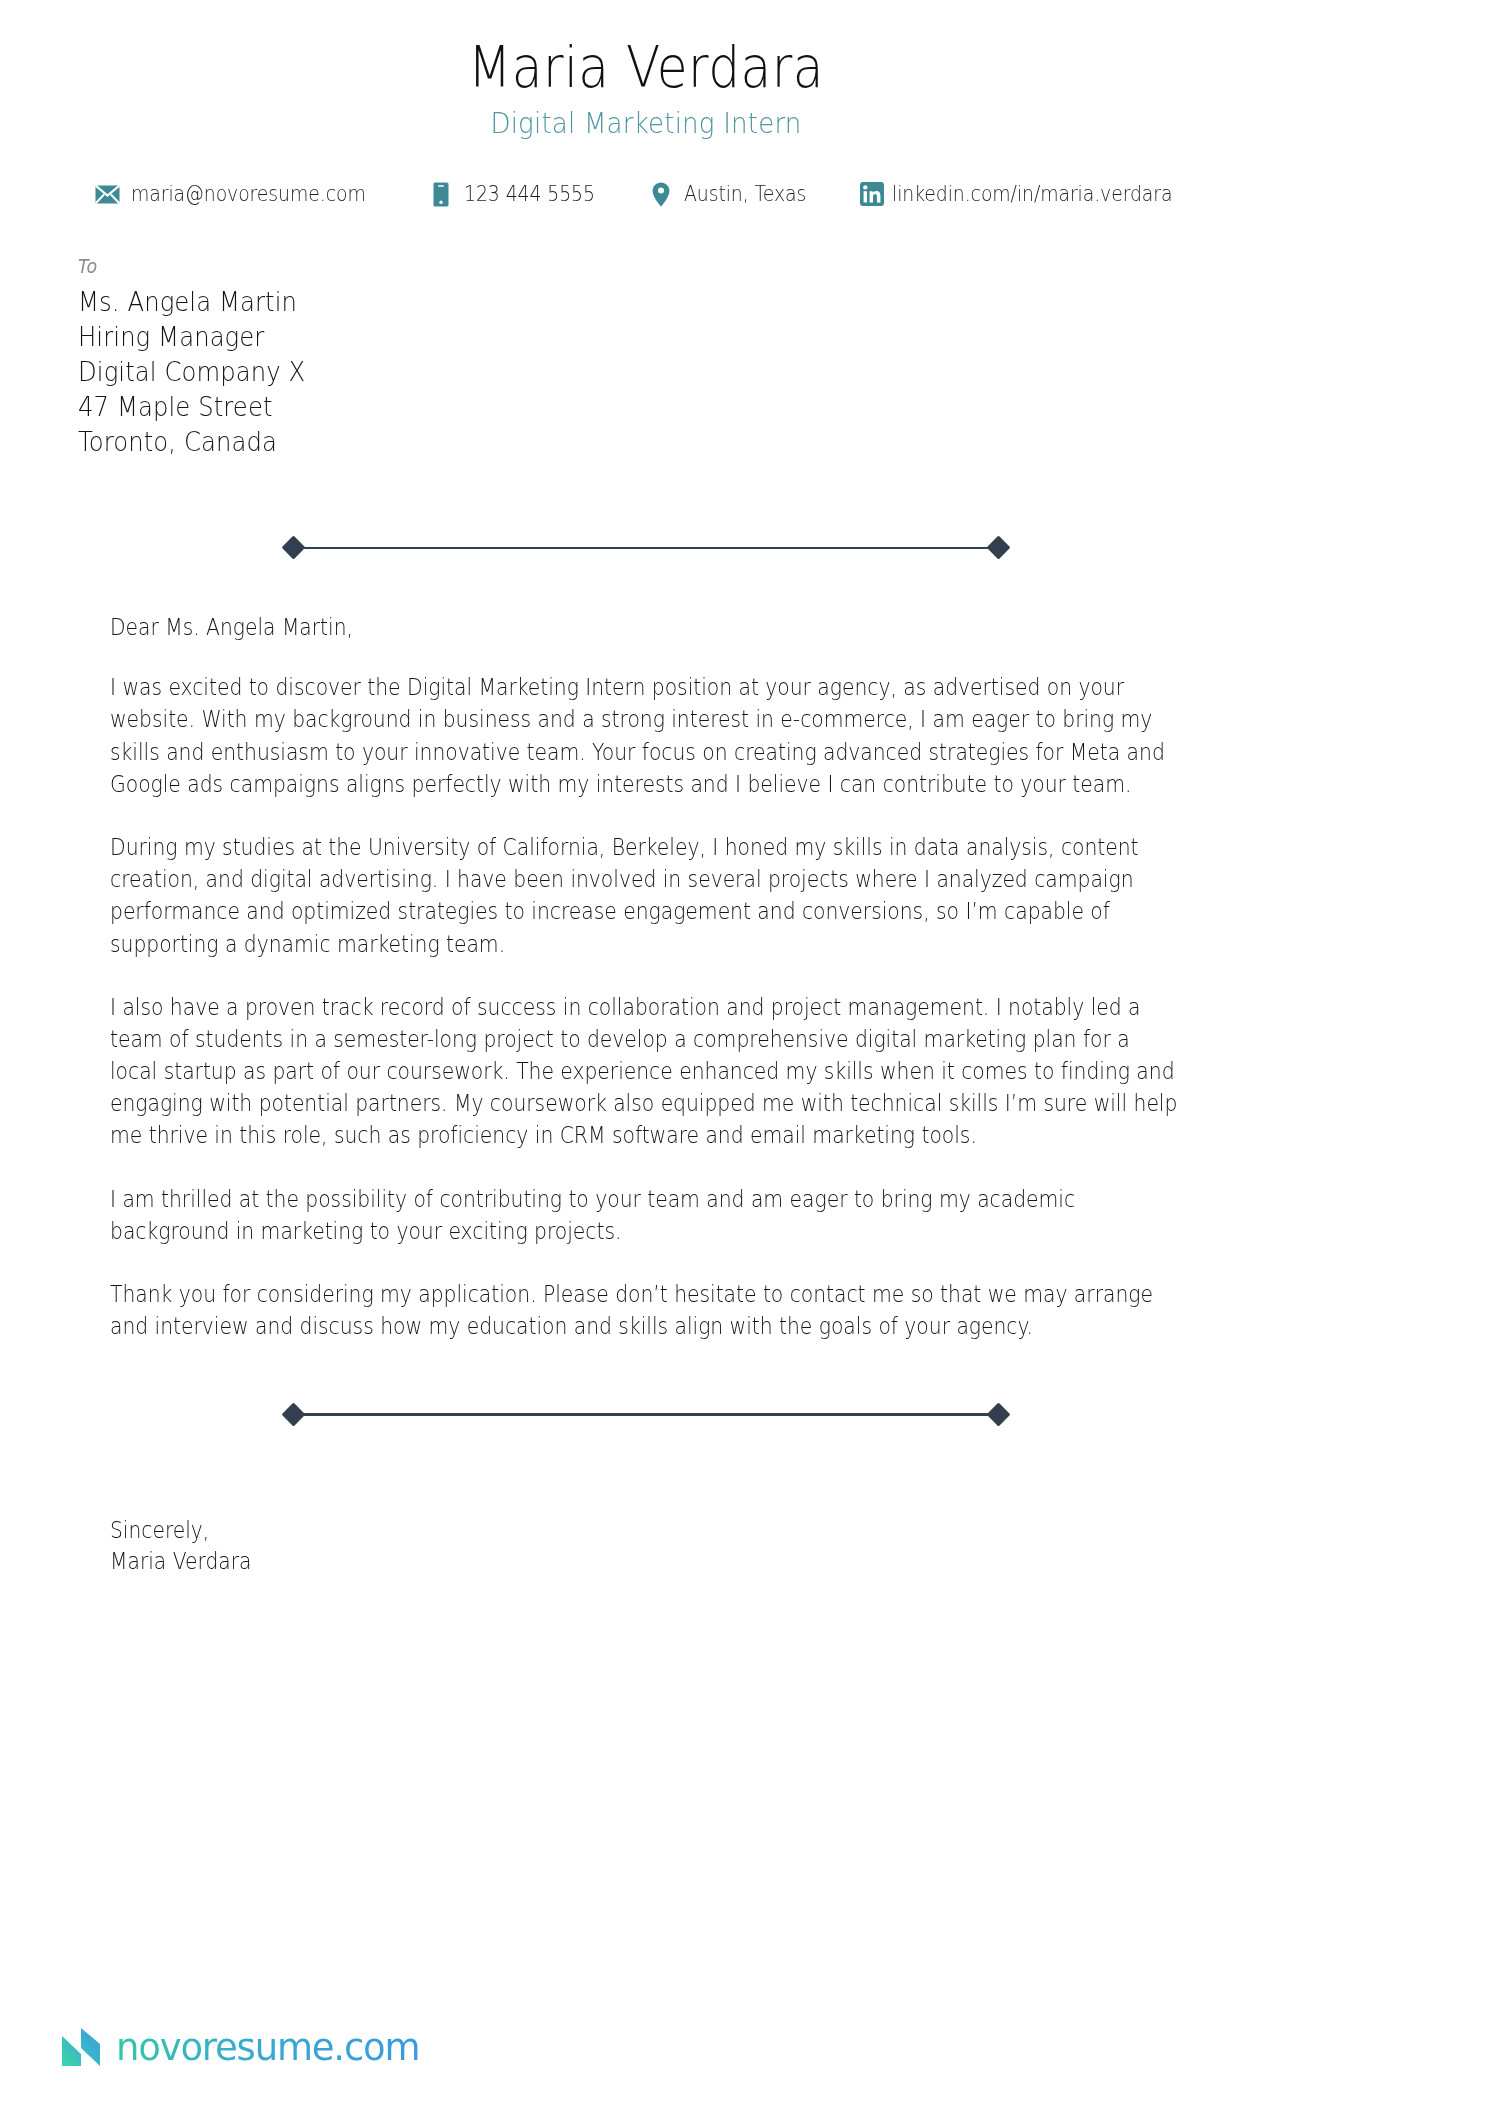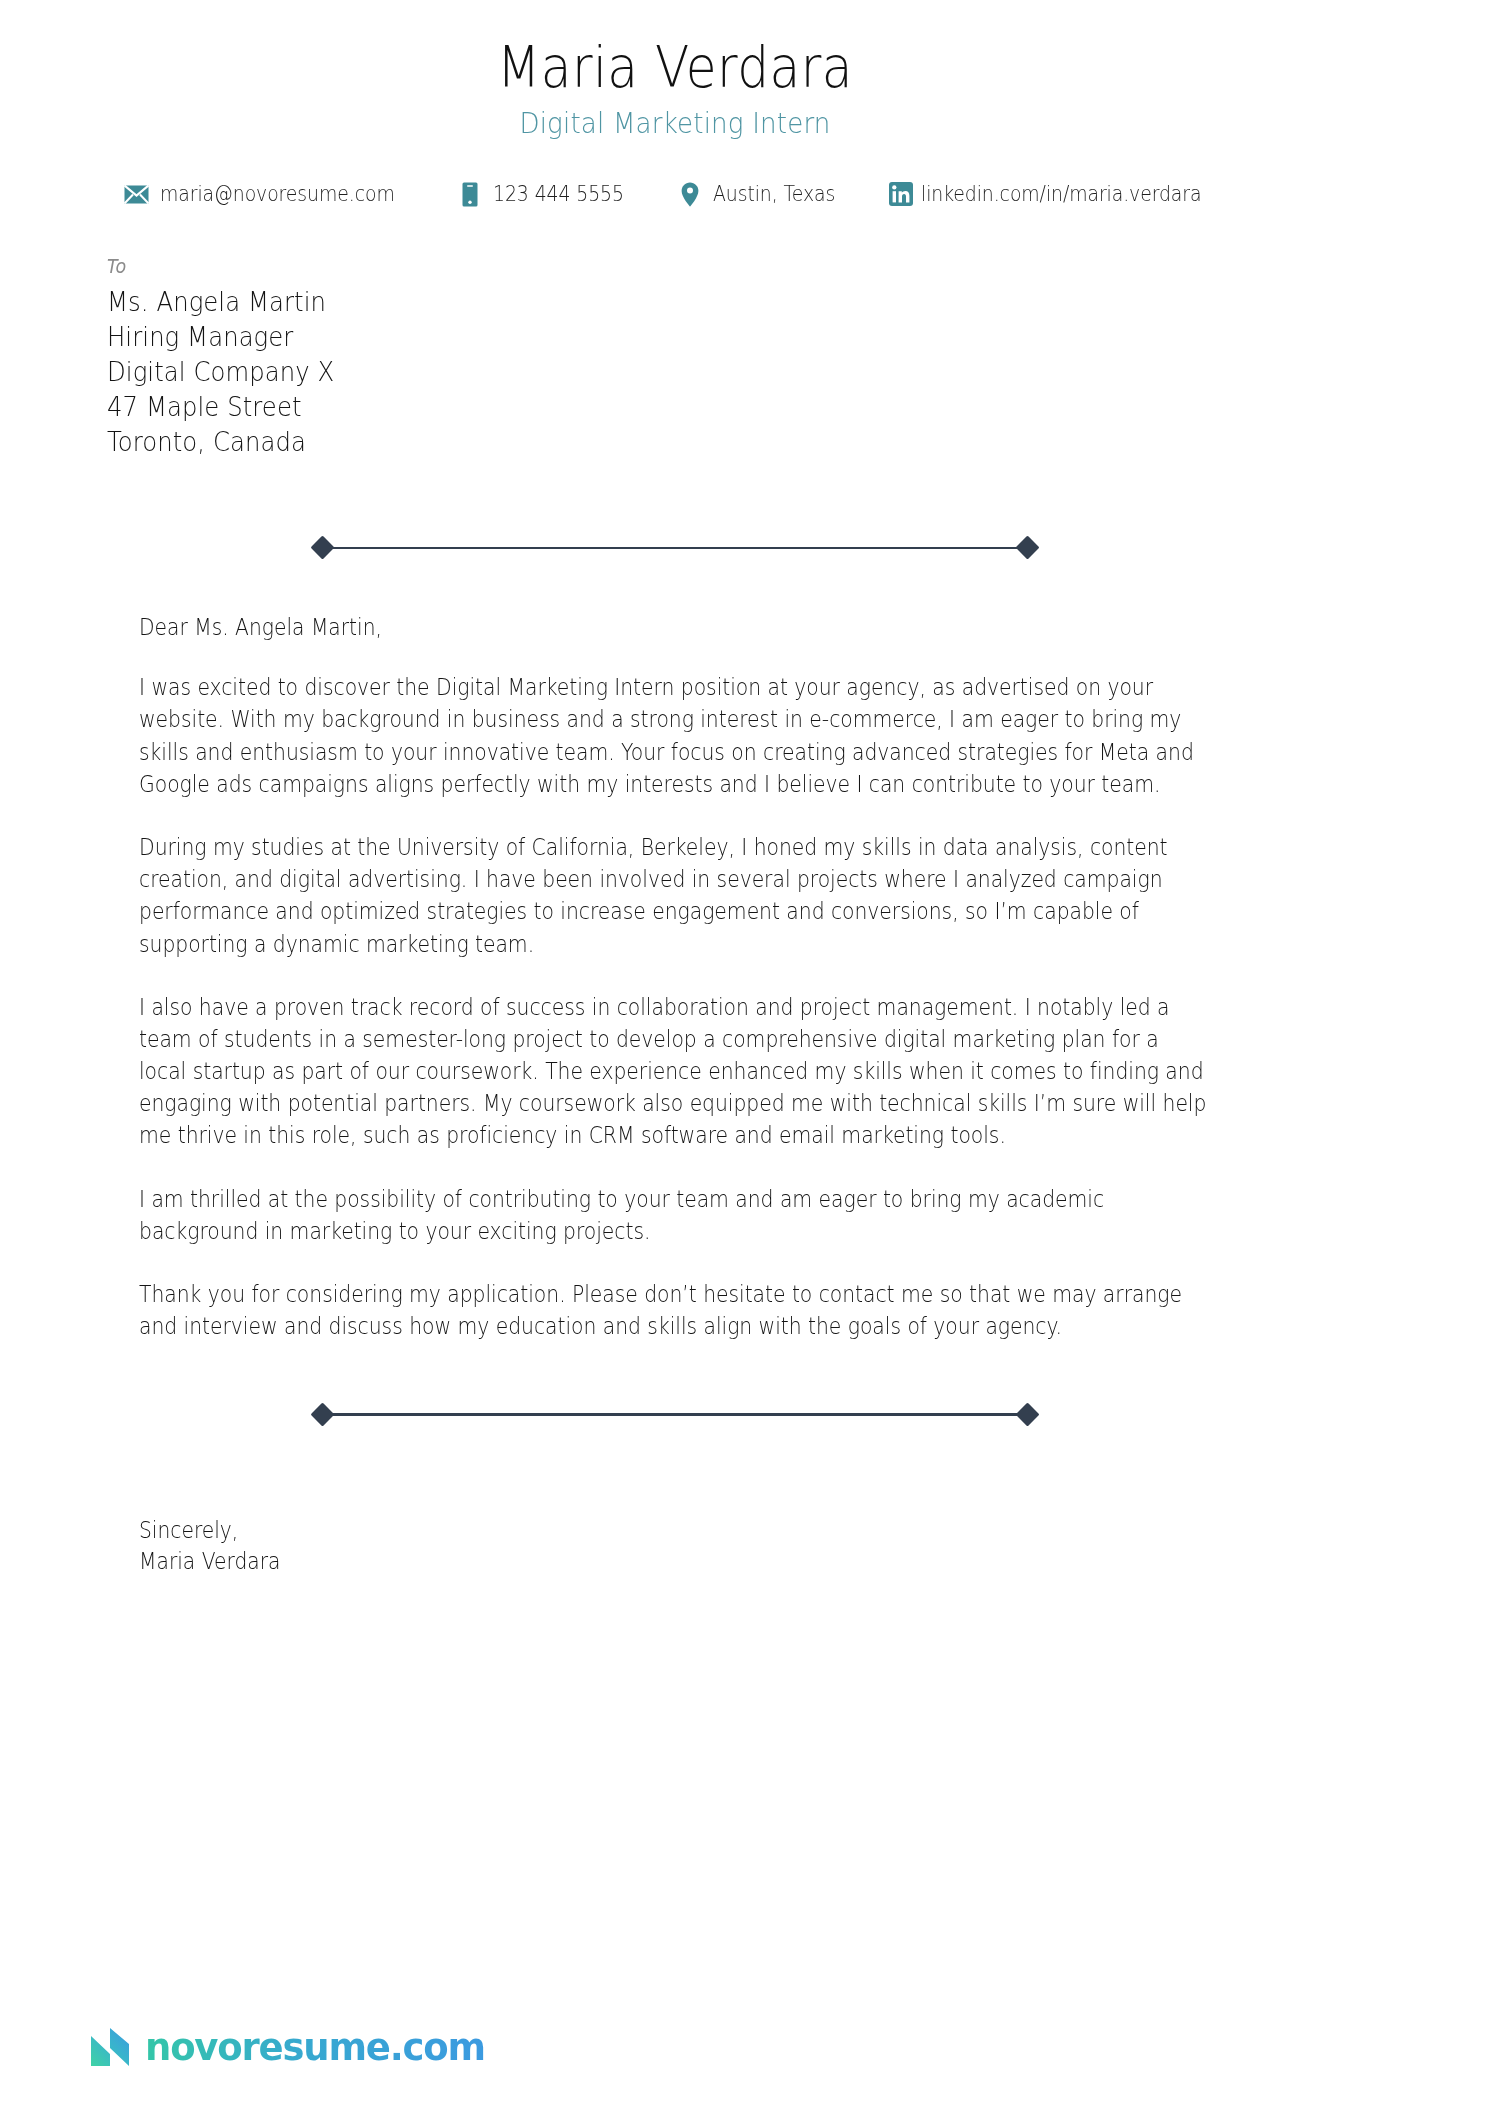--- a/index.html
+++ b/index.html
@@ -15,21 +15,20 @@
     color: #1b1b1b;
     position: relative;
     overflow: hidden;
   }
 
   .page {
     width: 1292px;
     height: 2122px;
     position: relative;
     background: #ffffff;
-    margin-left: 29px;
   }
 
   
   .header {
     padding-top: 36px;
     text-align: center;
   }
 
   .name {
     font-family: "DejaVu Sans", sans-serif;
@@ -194,21 +193,21 @@
     left: 58px;
     bottom: 52px;
     display: flex;
     align-items: center;
     gap: 12px;
   }
   .logo-mark { width: 46px; height: 46px; display:block; }
   .logo-text {
     font-family: "DejaVu Sans", sans-serif;
     font-size: 37px;
-    font-weight: bold;
+    font-weight: normal;
     letter-spacing: -1.2px;
     background: linear-gradient(90deg, #34c6a8 0%, #37a9cf 45%, #3b9ae0 100%);
     -webkit-background-clip: text;
     background-clip: text;
     color: transparent;
     -webkit-text-fill-color: transparent;
   }
 </style>
 </head>
 <body>

